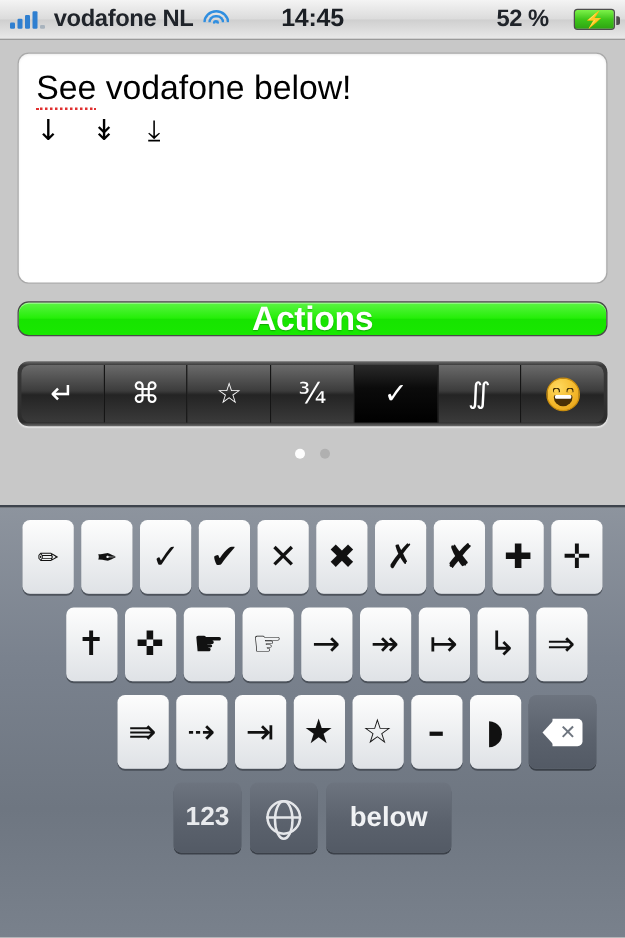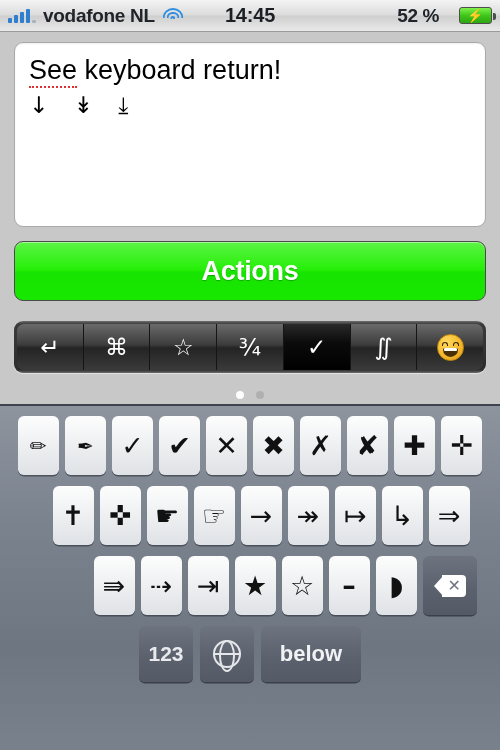--- a/index.html
+++ b/index.html
@@ -62,21 +62,21 @@
   .misspelled {
     border-bottom:2.5px dotted #e03030;
     padding-bottom:1px;
   }
   .ta-line2 {
     margin-top:6px; font-size:23px; color:#000; letter-spacing:9px;
     font-family:"DejaVu Sans", sans-serif; line-height:1.2;
   }
 
   .actions-btn {
-    margin-top:14px; height:60px; width:100%;
+    margin-top:14px; height:28px; width:100%;
     border:1px solid #4a4a4a; border-radius:9px;
     background:linear-gradient(180deg,#5cf445 0%,#25ef08 48%,#17e400 52%,#18e800 100%);
     display:flex; align-items:center; justify-content:center;
     box-shadow:inset 0 1px 0 rgba(255,255,255,.45);
     cursor:pointer;
   }
   .actions-btn span {
     font-size:27px; font-weight:bold; color:#fff; letter-spacing:-.3px;
     text-shadow:0 1px 1px rgba(0,0,0,.28);
   }
@@ -209,21 +209,21 @@
       <div class="battery">
         <span class="bolt">⚡</span>
       </div>
     </div>
   </div>
 
   <div class="pane">
 
     <div class="textarea-box">
       <div class="ta-line1">
-        <span class="misspelled">See</span><span> keyboard return!</span>
+        <span class="misspelled">See</span><span> vodafone below!</span>
       </div>
       <div class="ta-line2">↓ ↡ ⤓</div>
     </div>
 
     <div class="actions-btn">
       <span>Actions</span>
     </div>
 
     <div class="segwrap">
       <div class="seg">

